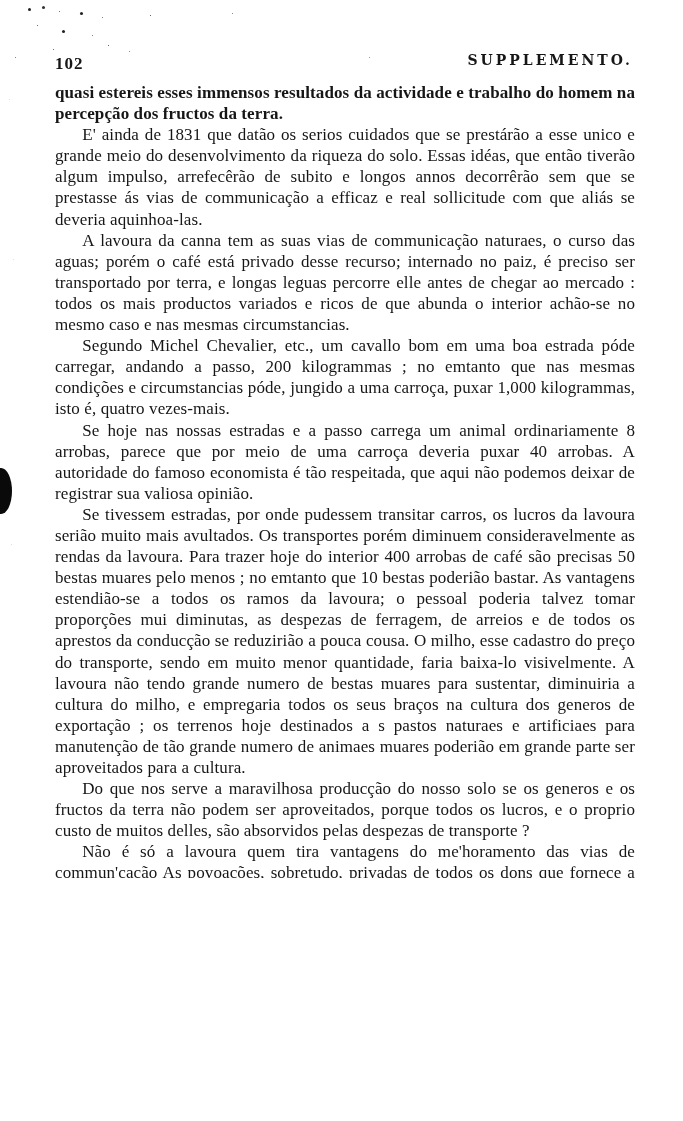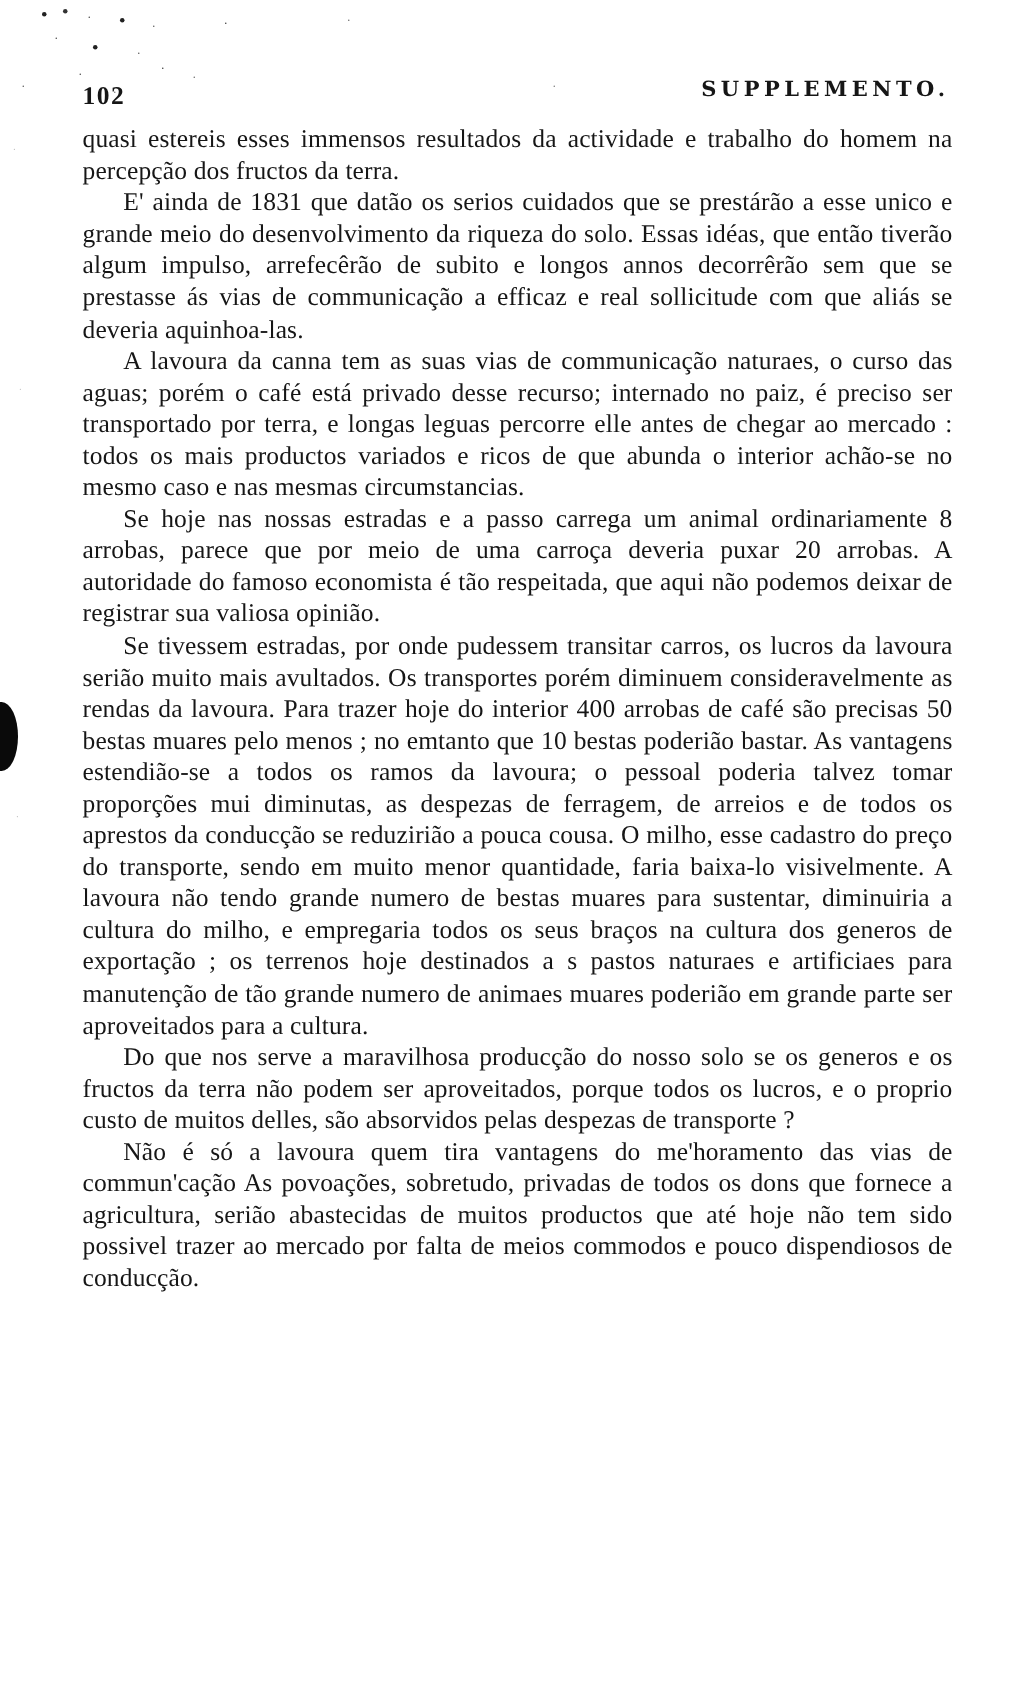--- a/index.html
+++ b/index.html
@@ -58,38 +58,39 @@
   .text-block {
     position: absolute;
     top: 82px; left: 55px;
     width: 580px;
     font-size: 17px;
     line-height: 21.1px;
     text-align: justify;
     letter-spacing: 0.1px;
   }
   .text-block p { margin: 0; text-indent: 1.6em; }
-  .text-block p.continuation { text-indent: 0; }
+  .text-block p.continuation { text-indent: 0; font-weight: bold; }
 </style>
 </head>
 <body>
 
 <div class="page">
 
   <div class="ink-speckles"></div>
   <div class="ink-blot"></div>
 
   <div class="header">
     <span class="page-number">102</span>
     <div class="header-title">SUPPLEMENTO.</div>
   </div>
 
   <div class="text-block">
     <p class="continuation">quasi estereis esses immensos resultados da actividade e trabalho do homem na percepção dos fructos da terra.</p>
     <p>E' ainda de 1831 que datão os serios cuidados que se prestárão a esse unico e grande meio do desenvolvimento da riqueza do solo. Essas idéas, que então tiverão algum impulso, arrefecêrão de subito e longos annos decorrêrão sem que se prestasse ás vias de communicação a efficaz e real sollicitude com que aliás se deveria aquinhoa-las.</p>
     <p>A lavoura da canna tem as suas vias de communicação naturaes, o curso das aguas; porém o café está privado desse recurso; internado no paiz, é preciso ser transportado por terra, e longas leguas percorre elle antes de chegar ao mercado : todos os mais productos variados e ricos de que abunda o interior achão-se no mesmo caso e nas mesmas circumstancias.</p>
-    <p>Se hoje nas nossas estradas e a passo carrega um animal ordinariamente 8 arrobas, parece que por meio de uma carroça deveria puxar 20 arrobas. A autoridade do famoso economista é tão respeitada, que aqui não podemos deixar de registrar sua valiosa opinião.</p>
+    <p>Segundo Michel Chevalier, etc., um cavallo bom em uma boa estrada póde carregar, andando a passo, 200 kilogrammas ; no emtanto que nas mesmas condições e circumstancias póde, jungido a uma carroça, puxar 1,000 kilogrammas, isto é, quatro vezes-mais.</p>
+    <p>Se hoje nas nossas estradas e a passo carrega um animal ordinariamente 8 arrobas, parece que por meio de uma carroça deveria puxar 40 arrobas. A autoridade do famoso economista é tão respeitada, que aqui não podemos deixar de registrar sua valiosa opinião.</p>
     <p>Se tivessem estradas, por onde pudessem transitar carros, os lucros da lavoura serião muito mais avultados. Os transportes porém diminuem consideravelmente as rendas da lavoura. Para trazer hoje do interior 400 arrobas de café são precisas 50 bestas muares pelo menos ; no emtanto que 10 bestas poderião bastar. As vantagens estendião-se a todos os ramos da lavoura; o pessoal poderia talvez tomar proporções mui diminutas, as despezas de ferragem, de arreios e de todos os aprestos da conducção se reduzirião a pouca cousa. O milho, esse cadastro do preço do transporte, sendo em muito menor quantidade, faria baixa-lo visivelmente. A lavoura não tendo grande numero de bestas muares para sustentar, diminuiria a cultura do milho, e empregaria todos os seus braços na cultura dos generos de exportação ; os terrenos hoje destinados a s pastos naturaes e artificiaes para manutenção de tão grande numero de animaes muares poderião em grande parte ser aproveitados para a cultura.</p>
     <p>Do que nos serve a maravilhosa producção do nosso solo se os generos e os fructos da terra não podem ser aproveitados, porque todos os lucros, e o proprio custo de muitos delles, são absorvidos pelas despezas de transporte ?</p>
     <p>Não é só a lavoura quem tira vantagens do me'horamento das vias de commun'cação As povoações, sobretudo, privadas de todos os dons que fornece a agricultura, serião abastecidas de muitos productos que até hoje não tem sido possivel trazer ao mercado por falta de meios commodos e pouco dispendiosos de conducção.</p>
   </div>
 
 </div>
 
 </body></html>

